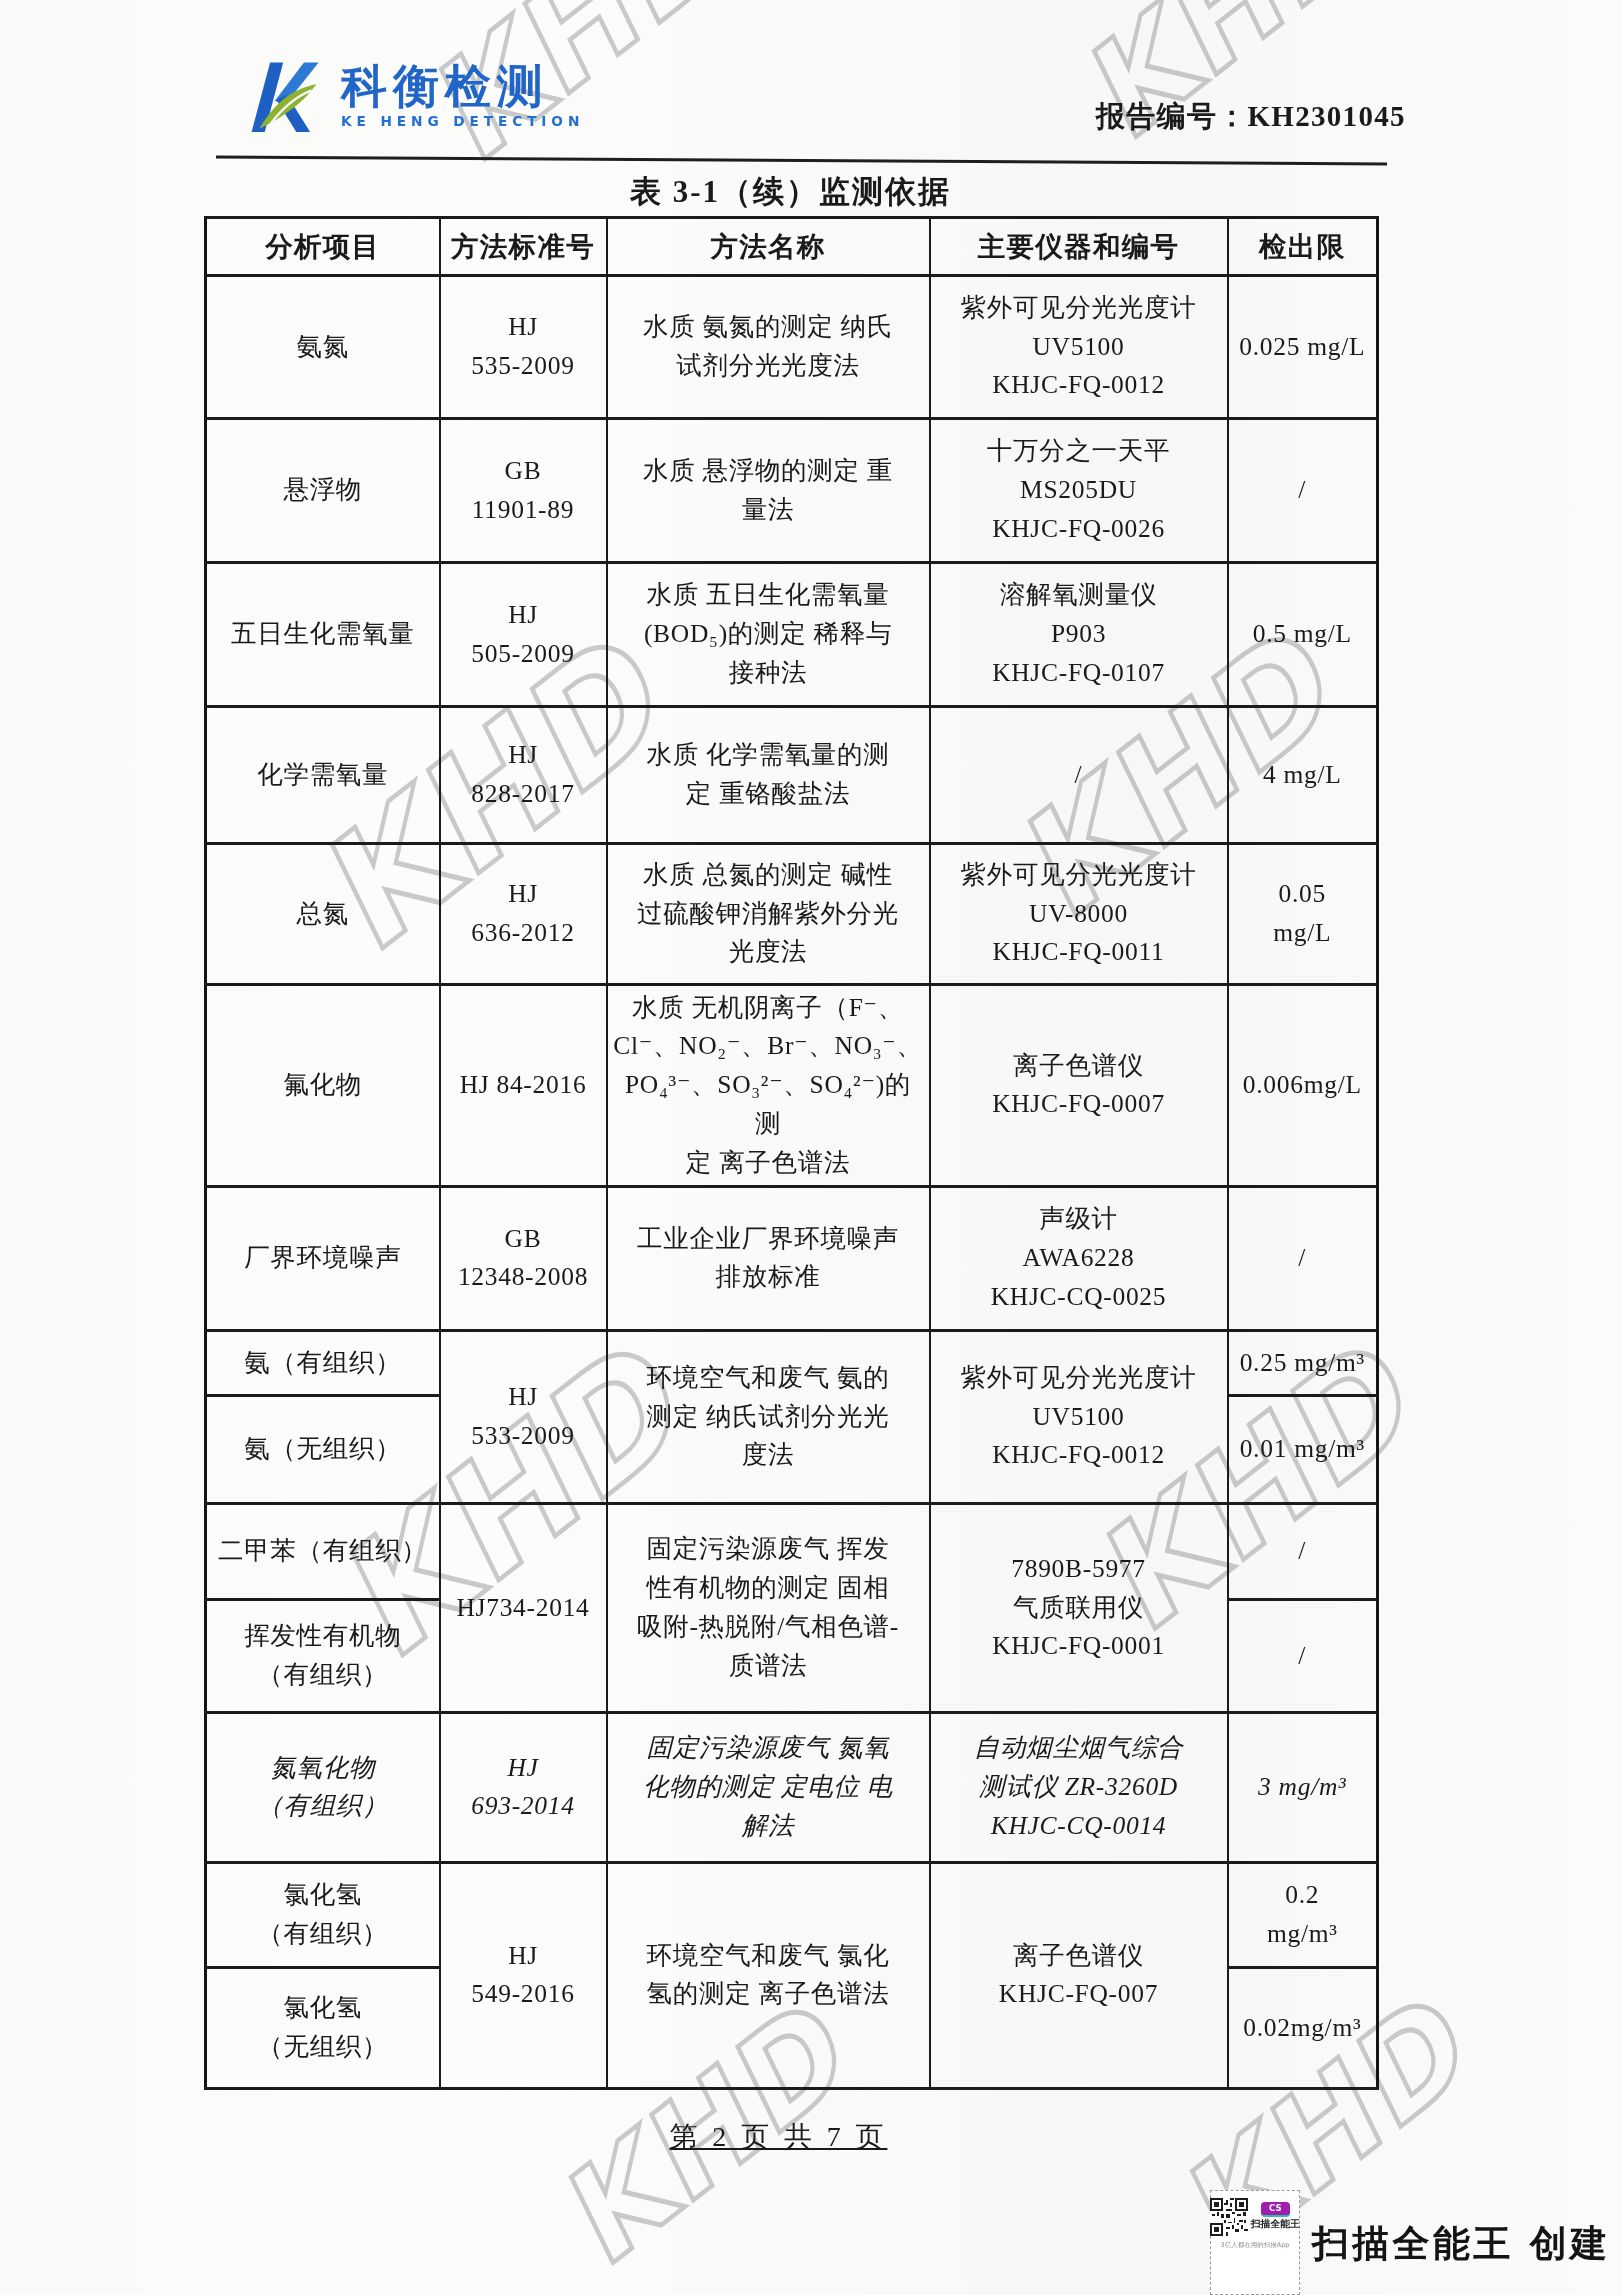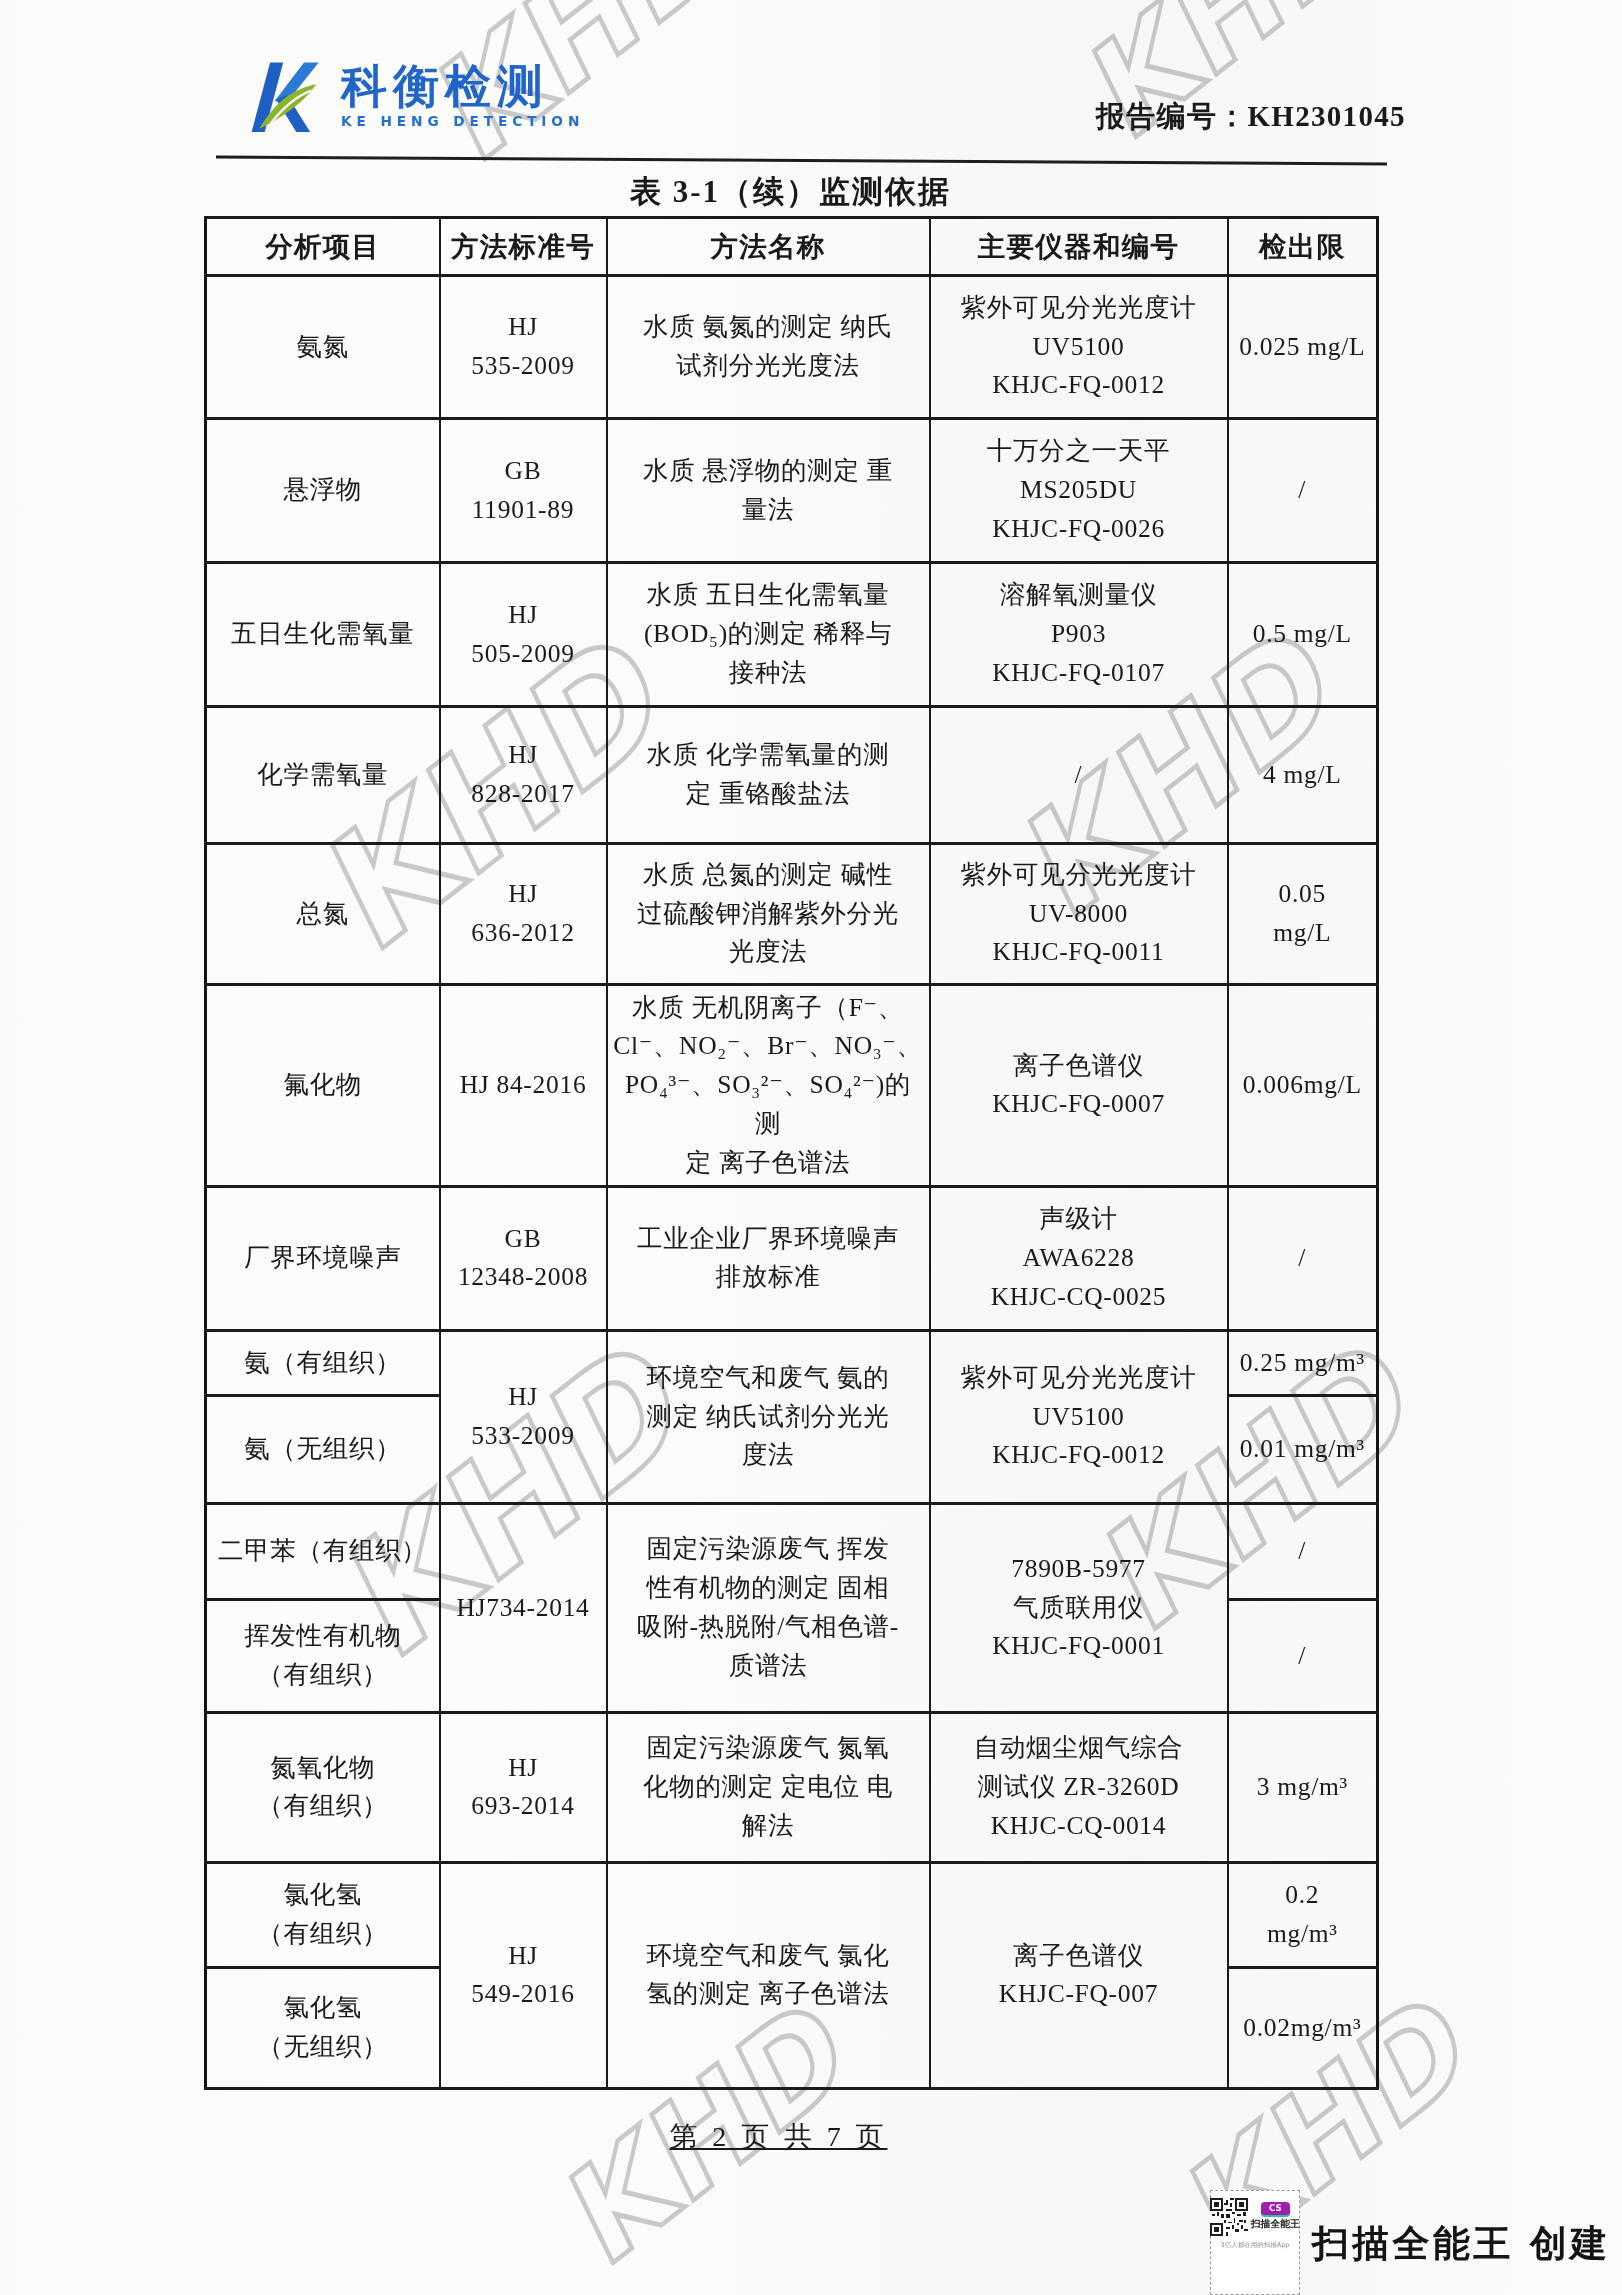--- a/index.html
+++ b/index.html
@@ -221,21 +221,21 @@
       <td rowspan="2">7890B-5977
 气质联用仪
 KHJC-FQ-0001</td>
       <td>/</td>
     </tr>
     <tr style="height:113px;">
       <td>挥发性有机物
 （有组织）</td>
       <td>/</td>
     </tr>
-    <tr style="height:150px;">
+    <tr style="height:150px;font-style:italic;">
       <td>氮氧化物
 （有组织）</td>
       <td>HJ
 693-2014</td>
       <td>固定污染源废气 氮氧
 化物的测定 定电位 电
 解法</td>
       <td>自动烟尘烟气综合
 测试仪 ZR-3260D
 KHJC-CQ-0014</td>

